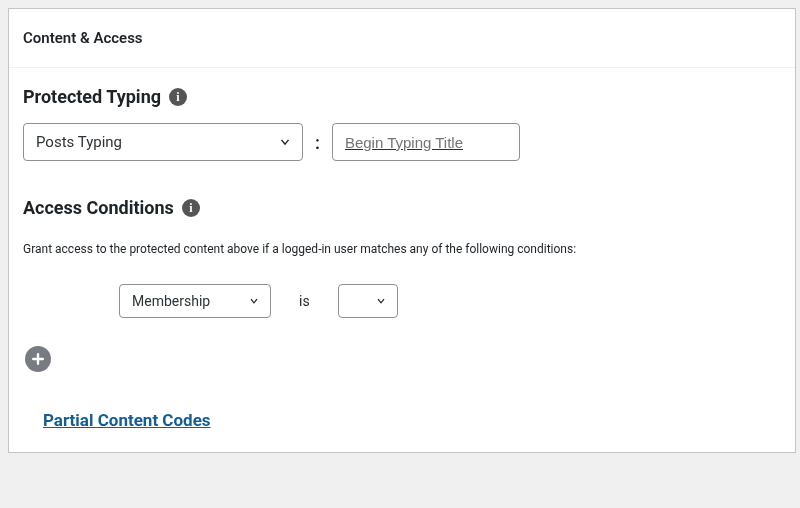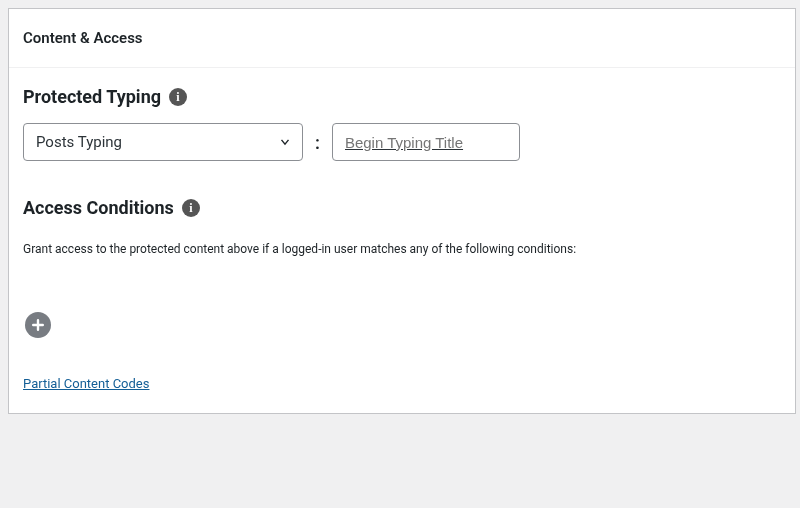--- a/index.html
+++ b/index.html
@@ -129,23 +129,24 @@
     cursor: pointer;
     margin: 28px 0 0 2px;
     padding: 0;
   }
   .add-btn svg { display: block; }
   .link {
     display: inline-block;
     margin-top: 38px;
     color: #135e96;
     text-decoration: underline;
-    font-size: 13px;
-    font-weight: 400;
+    font-size: 17px;
+    font-weight: 700;
     cursor: pointer;
+    margin-left: 20px;
   }
   .spacer-lg { height: 36px; }
 </style>
 </head>
 <body>
 
 <div class="panel">
 
   <div class="panel-header">Content &amp; Access</div>
 
@@ -173,20 +174,39 @@
     <div class="spacer-lg"></div>
 
     
     <div class="section-title">
       <span>Access Conditions</span>
       <span class="info-icon">i</span>
     </div>
 
     <p class="desc">Grant access to the protected content above if a logged-in user matches any of the following conditions:</p>
 
+    <div class="cond-row">
+      <div class="select-box med">
+        <span>Membership</span>
+        <span class="chevron">
+          <svg width="12" height="12" viewBox="0 0 20 20">
+              <path d="M5 7l5 6 5-6" fill="none" stroke="#1d2327" stroke-width="2"></path>
+            </svg>
+        </span>
+      </div>
+      <span class="cond-is">is</span>
+      <div class="select-box sm">
+        <span></span>
+        <span class="chevron">
+          <svg width="12" height="12" viewBox="0 0 20 20">
+              <path d="M5 7l5 6 5-6" fill="none" stroke="#1d2327" stroke-width="2"></path>
+            </svg>
+        </span>
+      </div>
+    </div>
 
     <button class="add-btn">
       <svg width="16" height="16" viewBox="0 0 20 20">
         <path d="M10 4v12M4 10h12" stroke="#fff" stroke-width="3" stroke-linecap="round"></path>
       </svg>
     </button>
 
     <div>
       <a class="link">Partial Content Codes</a>
     </div>

